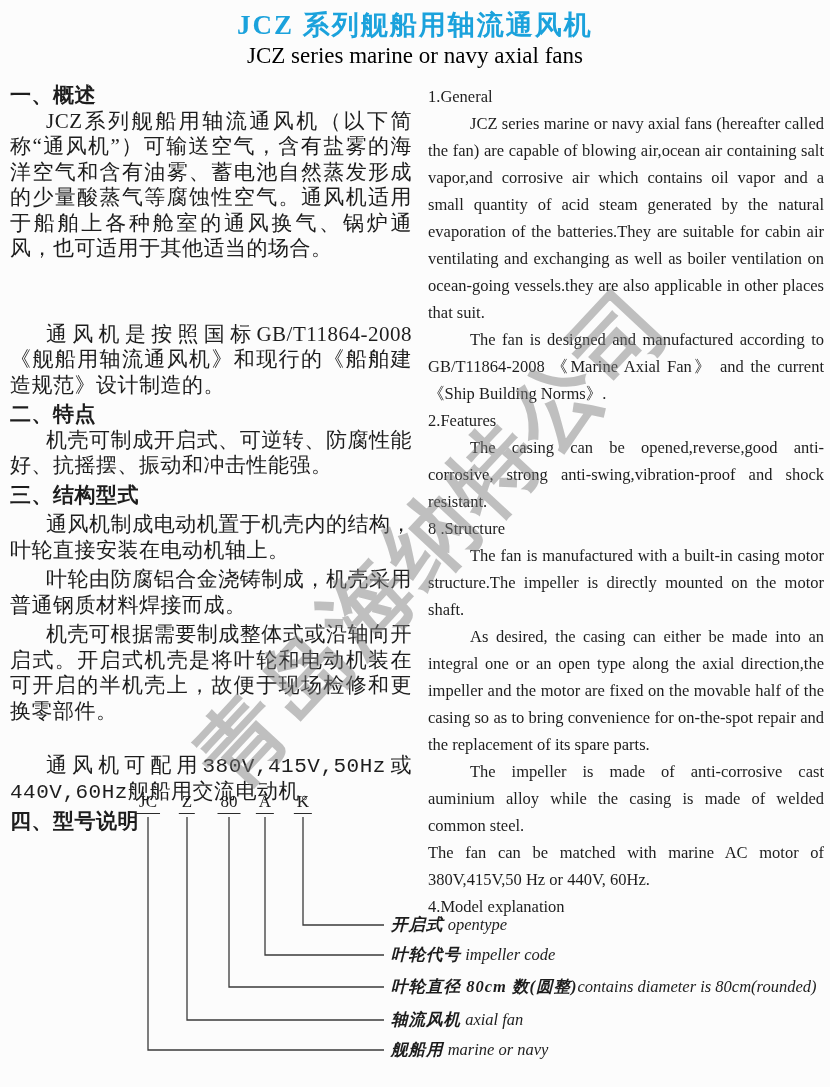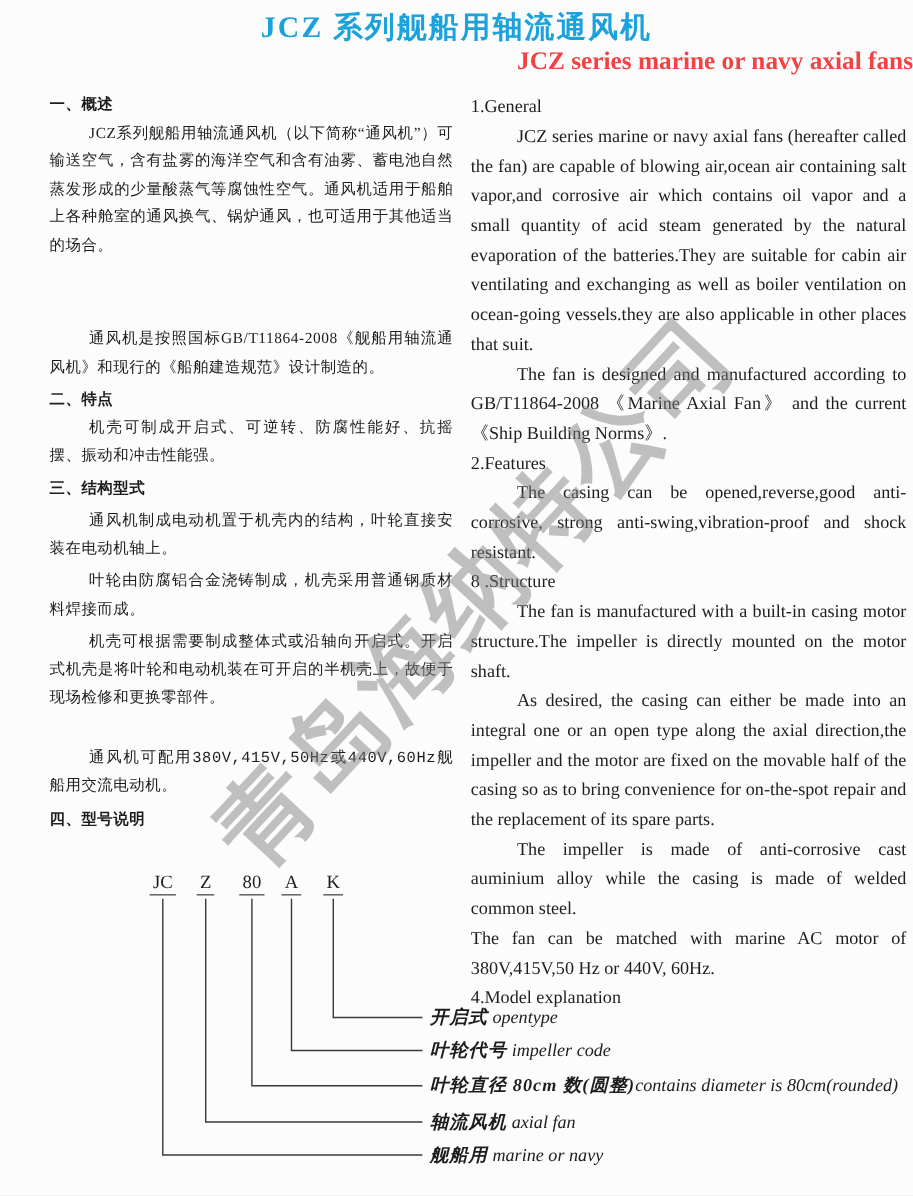--- a/index.html
+++ b/index.html
@@ -13,37 +13,37 @@
     font-family:"Liberation Serif","DejaVu Serif",serif;
     color:#1d1d1d;
   }
   
   .title-block { text-align:center; padding-top:9px; }
   .title-zh {
     font-size:27px; font-weight:700; letter-spacing:2px;
     color:#1ba2dc; line-height:32px;
   }
   .title-en {
-    font-size:23px; font-weight:700;
-    color:#ef4444; line-height:28px; margin-top:1px;text-align:right;
+    font-size:23px; font-weight:400;
+    color:#000000; line-height:28px; margin-top:1px;
   }
   
   .watermark {
     position:absolute; left:432px; top:538px;
     transform:translate(-50%,-50%) rotate(-47deg);
     font-size:88px; font-weight:700; letter-spacing:4px;
     color:rgba(125,125,125,0.48);
     white-space:nowrap; z-index:5; pointer-events:none;
   }
   
   .columns { display:flex; margin-top:13px; padding:0 6px 0 10px; position:relative; z-index:1; }
   .col-left  { width:402px; flex:none; }
   .col-right { flex:1; padding-left:16px; }
 
-  .col-left p  { font-size:14px; line-height:25.5px; text-align:justify; letter-spacing:0.5px;margin-left:35px; }
+  .col-left p  { font-size:21px; line-height:25.5px; text-align:justify; letter-spacing:0.5px; }
   .col-left .hd { font-weight:700; }
   .col-left .ind { text-indent:36px; }
   .sp-big { margin-top:60px !important; }
   .sp-mid { margin-top:30px !important;font-family:Liberation Mono, monospace; }
   .sp-sm  { margin-top:4px  !important; }
 
   .col-right p { font-size:16.5px; line-height:27px; text-align:justify; }
   .col-right .ind { text-indent:42px; }
 
   

